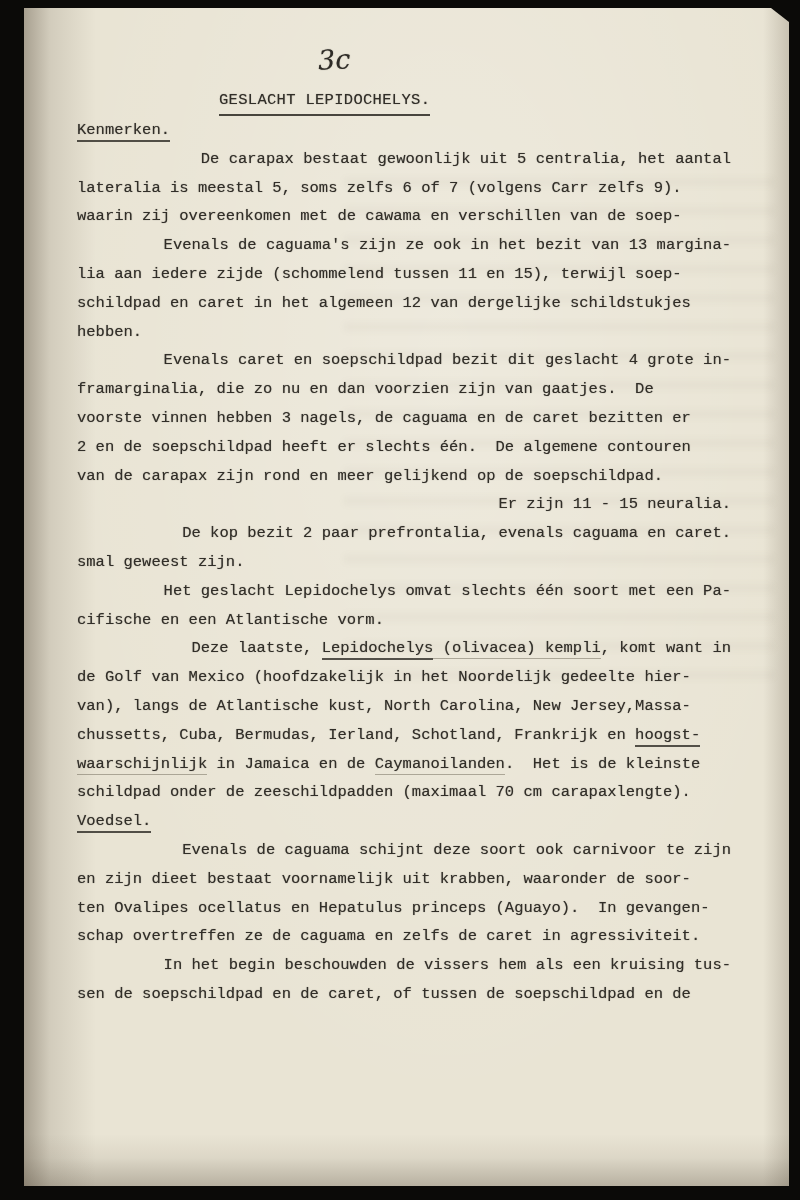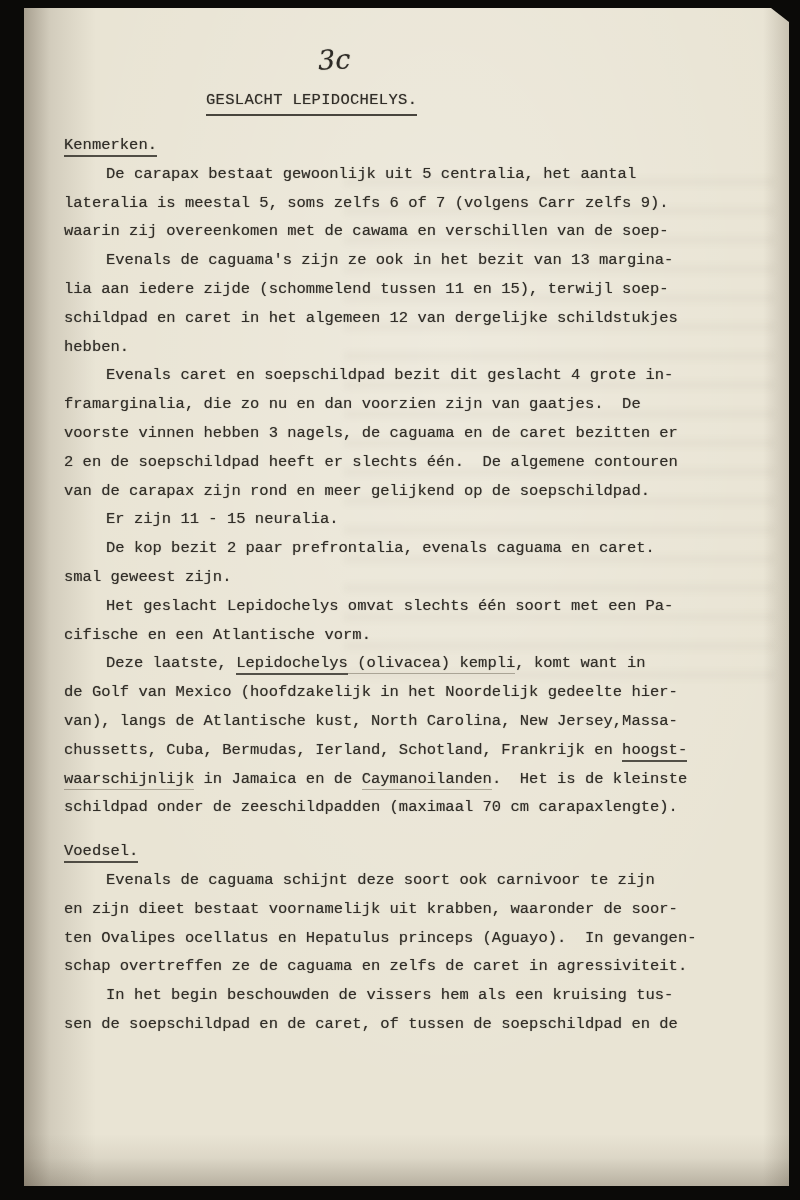--- a/index.html
+++ b/index.html
@@ -49,42 +49,42 @@
     font-family:"DejaVu Serif","Liberation Serif",serif;
     font-style:italic;
     font-size:27px;
     color:#2e2b26;
     transform:rotate(-3deg);
     text-shadow:0 0 1px rgba(46,43,38,.5);
     z-index:2;
   }
   .content{
     position:relative;z-index:2;
-    padding:80px 58px 0 40px;
+    padding:80px 58px 0 53px;
     color:#312e28;
     font-size:15.5px;
     text-shadow:0 0 1px rgba(49,46,40,.55);
   }
   .title{
     display:inline-block;
     margin-left:142px;
     line-height:24px;
     border-bottom:2.5px solid rgba(43,40,34,.85);
     padding-bottom:2px;
     letter-spacing:.3px;
     white-space:pre;
   }
   .doc{line-height:28.8px;}
-  .heading{margin-top:15px;}
+  .heading{}
   .heading .hspan{
     border-bottom:2px solid rgba(43,40,34,.8);
     padding-bottom:1px;
   }
   .line{white-space:pre;}
-  .line.indent{padding-left:42px;}
+  .line.indent{padding-left:42px;text-align:right;}
   .u-dark{border-bottom:2px solid rgba(45,42,36,.8);padding-bottom:1px;}
   .u-light{border-bottom:1.5px solid rgba(95,88,74,.45);padding-bottom:1px;}
 </style>
 </head>
 <body>
 
 <div class="edge top"></div>
 <div class="edge left"></div>
 <div class="edge right"></div>
 <div class="edge bottom"></div>

